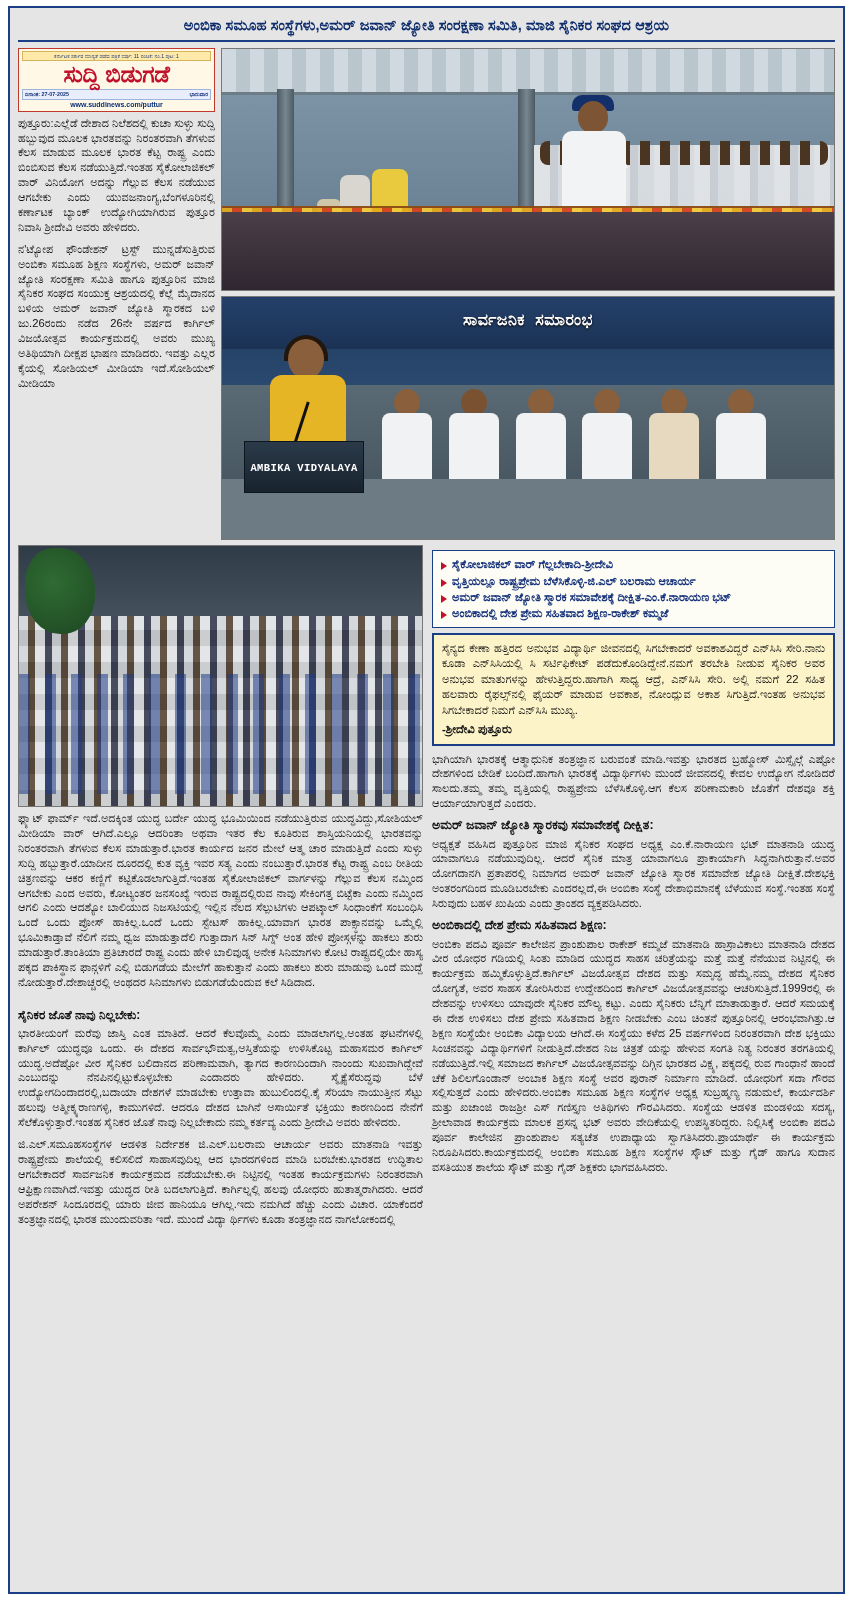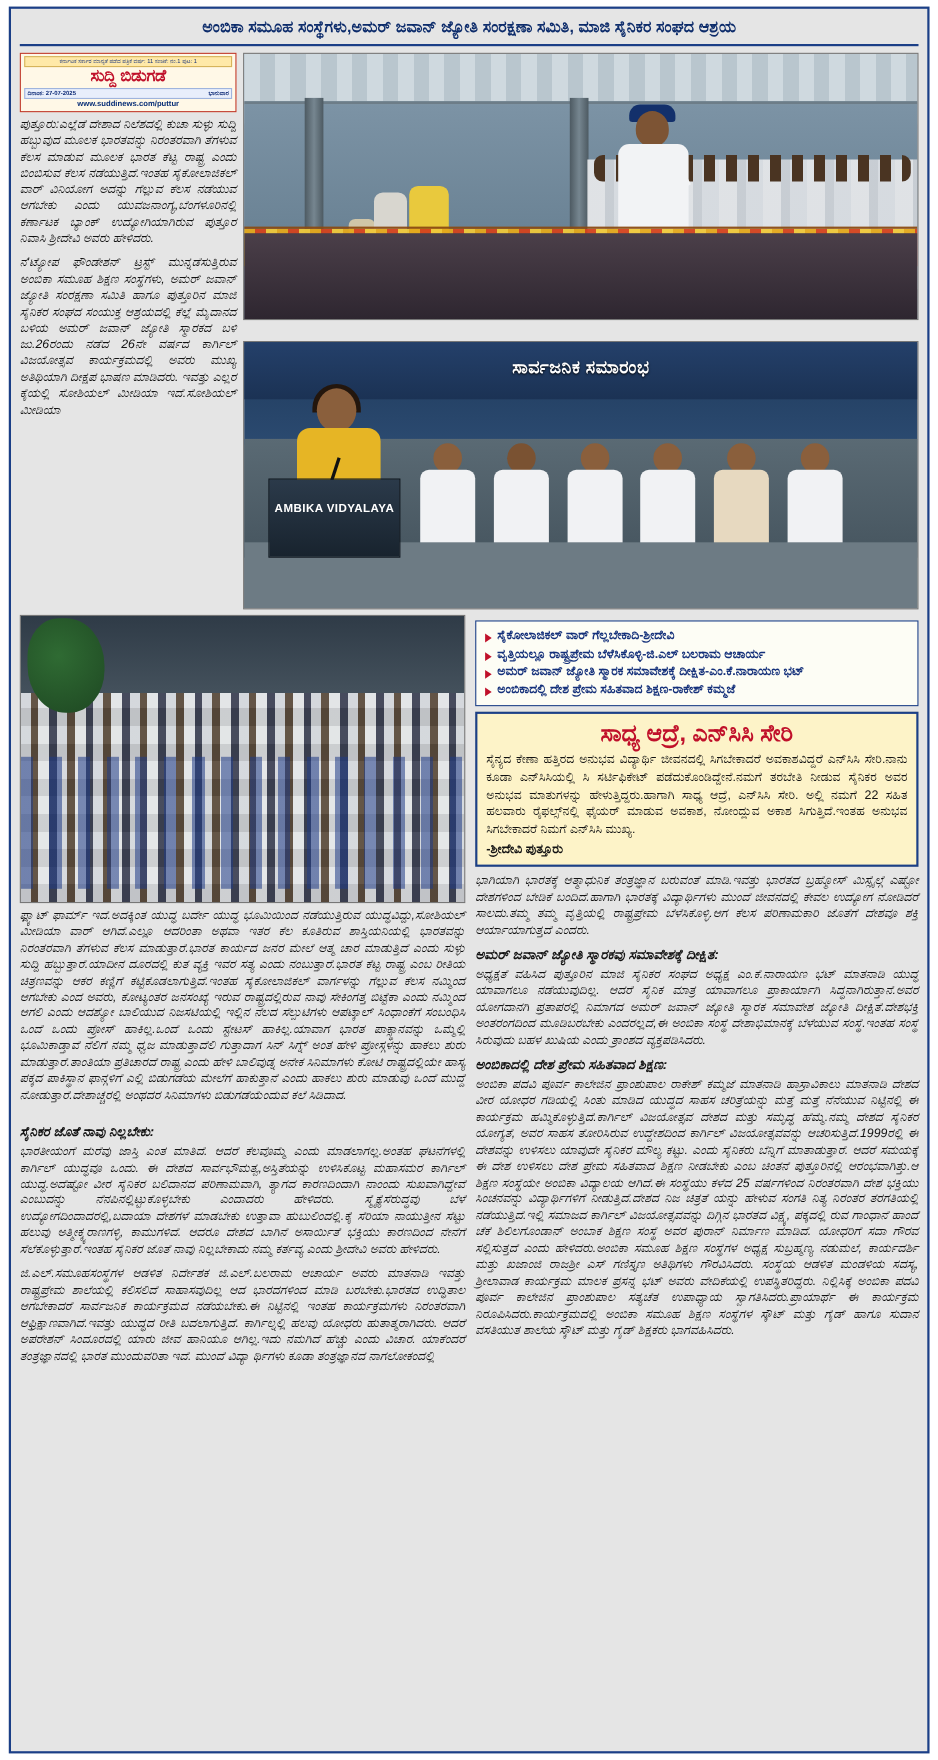--- a/index.html
+++ b/index.html
@@ -81,21 +81,21 @@
     font-size: 5.2px;
     color: #14307a;
     background: #ffe9a8;
     border: 1px solid #d6b45b;
     line-height: 1.2;
     padding: 1px 0;
   }
   .logoname {
     color: #c0102a;
     font-weight: bold;
-    font-size: 15px;
+    font-size: 23px;
     line-height: 1.1;
     margin: 1px 0 0 0;
     letter-spacing: -0.3px;
   }
   .logodate {
     display: flex;
     justify-content: space-between;
     font-size: 5.4px;
     color: #14307a;
     background: #e8eefb;
@@ -111,39 +111,38 @@
     margin-top: 1px;
   }
 
   
   .body-col {
     font-size: 11.2px;
     line-height: 1.33;
     color: #111;
     text-align: justify;
     margin-top: 4px;
-    font-style: italic;
   }
   .body-col p { margin: 0 0 7px 0; }
   .subhead {
     font-weight: bold;
     font-size: 12px;
     color: #111;
     margin: 18px 0 3px 0;
     line-height: 1.25;
   }
 
   
   .photo {
     position: relative;
     overflow: hidden;
     border: 1px solid #777;
   }
   .ph1 { height: 243px; }
-  .ph2 { height: 244px; margin-top: 19px; }
+  .ph2 { height: 244px; margin-top: 5px; font-family: Liberation Mono, monospace; }
   .ph3 { height: 262px; }
 
   
   .ph1 {
     background:
       linear-gradient(#9fb8c9 0%, #8fa9bb 26%, #7c93a5 27%, #6f8496 100%);
   }
   .ph1 .canopy {
     position: absolute; left:0; right:0; top:0; height:46px;
     background: repeating-linear-gradient(90deg,#cfd9df 0 14px,#b9c6ce 14px 28px);
@@ -226,21 +225,21 @@
   .ph2 .p-f { left: 492px; }
   .ph2 .p-e .b { background:#e7d9c0; }
   .ph2 .p-b .h { background:#7a5232; }
   .ph2 .speaker {
     position:absolute; left: 38px; top: 42px; width: 96px; height: 150px;
   }
   .ph2 .speaker .h { position:absolute; left:28px; top:0; width:36px; height:40px; background:#8a5f3c; border-radius:50%; }
   .ph2 .speaker .hair { position:absolute; left:24px; top:-4px; width:44px; height:26px; background:#23160d; border-radius:22px 22px 0 0; }
   .ph2 .speaker .b { position:absolute; left:10px; top:36px; width:76px; height:114px; background:#e6b525; border-radius:12px 12px 0 0; }
   .ph2 .podium {
-    position:absolute; left: 22px; bottom: 46px; width: 120px; height: 72px;
+    position:absolute; left: 22px; bottom: 46px; width: 120px; height: 52px;
     background: linear-gradient(#2b3a4a,#18232e);
     border:1px solid #0d151d;
   }
   .ph2 .podiumtext {
     position:absolute; left:0; right:0; top:20px; text-align:center;
     color:#fff; font-size:10.5px; font-weight:bold; letter-spacing:.4px;
   }
   .ph2 .mic {
     position:absolute; left: 78px; top: 104px; width:3px; height:44px;
     background:#111; transform: rotate(18deg);
@@ -447,21 +446,20 @@
         <div class="creditbox">
           <ul>
             <li>ಸೈಕೋಲಾಜಿಕಲ್ ವಾರ್ ಗೆಲ್ಲಬೇಕಾದಿ-ಶ್ರೀದೇವಿ</li>
             <li>ವೃತ್ತಿಯಲ್ಲೂ ರಾಷ್ಟ್ರಪ್ರೇಮ ಬೆಳೆಸಿಕೊಳ್ಳಿ-ಜಿ.ಎಲ್ ಬಲರಾಮ ಆಚಾರ್ಯ</li>
             <li>ಅಮರ್ ಜವಾನ್ ಜ್ಯೋತಿ ಸ್ಮಾರಕ ಸಮಾವೇಶಕ್ಕೆ ದೀಕ್ಷಿತ-ಎಂ.ಕೆ.ನಾರಾಯಣ ಭಟ್</li>
             <li>ಅಂಬಿಕಾದಲ್ಲಿ ದೇಶ ಪ್ರೇಮ ಸಹಿತವಾದ ಶಿಕ್ಷಣ-ರಾಕೇಶ್ ಕಮ್ಮಜೆ</li>
           </ul>
         </div>
 
         <div class="quotebox">
-          <div class="quotetitle">ಸಾಧ್ಯ ಆದ್ರೆ, ಎನ್‌ಸಿಸಿ ಸೇರಿ</div>
           <div class="quotetext">ಸೈನ್ಯದ ಕೇಣಾ ಹತ್ತಿರದ ಅನುಭವ ವಿದ್ಯಾರ್ಥಿ ಜೀವನದಲ್ಲಿ ಸಿಗಬೇಕಾದರೆ ಅವಕಾಶವಿದ್ದರೆ ಎನ್‌ಸಿಸಿ ಸೇರಿ.ನಾನು ಕೂಡಾ ಎನ್‌ಸಿಸಿಯಲ್ಲಿ ಸಿ ಸರ್ಟಿಫಿಕೇಟ್ ಪಡೆದುಕೊಂಡಿದ್ದೇನೆ.ನಮಗೆ ತರಬೇತಿ ನೀಡುವ ಸೈನಿಕರ ಅವರ ಅನುಭವ ಮಾತುಗಳನ್ನು ಹೇಳುತ್ತಿದ್ದರು.ಹಾಗಾಗಿ ಸಾಧ್ಯ ಆದ್ರೆ, ಎನ್‌ಸಿಸಿ ಸೇರಿ. ಅಲ್ಲಿ ನಮಗೆ 22 ಸಹಿತ ಹಲವಾರು ರೈಫಲ್ಸ್‌ನಲ್ಲಿ ಫೈಯರ್ ಮಾಡುವ ಅವಕಾಶ, ನೋಂದ್ಲುವ ಅಕಾಶ ಸಿಗುತ್ತಿದೆ.ಇಂತಹ ಅನುಭವ ಸಿಗಬೇಕಾದರೆ ನಿಮಗೆ ಎನ್‌ಸಿಸಿ ಮುಖ್ಯ.</div>
           <div class="quoteby">-ಶ್ರೀದೇವಿ ಪುತ್ತೂರು</div>
         </div>
 
         <div class="body-col" style="margin-top:6px;">
           <p>ಭಾಗಿಯಾಗಿ ಭಾರತಕ್ಕೆ ಆತ್ಮಾಧುನಿಕ ತಂತ್ರಜ್ಞಾನ ಬರುವಂತೆ ಮಾಡಿ.ಇವತ್ತು ಭಾರತದ ಬ್ರಹ್ಮೋಸ್ ಮಿಸ್ಸೈಲ್ಗೆ ಎಷ್ಟೋ ದೇಶಗಳಿಂದ ಬೇಡಿಕೆ ಬಂದಿದೆ.ಹಾಗಾಗಿ ಭಾರತಕ್ಕೆ ವಿದ್ಯಾರ್ಥಿಗಳು ಮುಂದೆ ಜೀವನದಲ್ಲಿ ಕೇವಲ ಉದ್ಯೋಗ ನೋಡಿದರೆ ಸಾಲದು.ತಮ್ಮ ತಮ್ಮ ವೃತ್ತಿಯಲ್ಲಿ ರಾಷ್ಟ್ರಪ್ರೇಮ ಬೆಳೆಸಿಕೊಳ್ಳಿ.ಆಗ ಕೆಲಸ ಪರಿಣಾಮಕಾರಿ ಜೊತೆಗೆ ದೇಶವೂ ಶಕ್ತಿ ಆರ್ಯಾಯಾಗುತ್ತದೆ ಎಂದರು.</p>
           <div class="bhead">ಅಮರ್ ಜವಾನ್ ಜ್ಯೋತಿ ಸ್ಮಾರಕವು ಸಮಾವೇಶಕ್ಕೆ ದೀಕ್ಷಿತ:</div>
           <p>ಅಧ್ಯಕ್ಷತೆ ವಹಿಸಿದ ಪುತ್ತೂರಿನ ಮಾಜಿ ಸೈನಿಕರ ಸಂಘದ ಅಧ್ಯಕ್ಷ ಎಂ.ಕೆ.ನಾರಾಯಣ ಭಟ್ ಮಾತನಾಡಿ ಯುದ್ಧ ಯಾವಾಗಲೂ ನಡೆಯುವುದಿಲ್ಲ. ಆದರೆ ಸೈನಿಕ ಮಾತ್ರ ಯಾವಾಗಲೂ ಪ್ರಾಕಾರ್ಯಾಗಿ ಸಿದ್ಧನಾಗಿರುತ್ತಾನೆ.ಅವರ ಯೋಗದಾನಗಿ ಪ್ರತಾಪರಲ್ಲಿ ನಿಮಾಗದ ಅಮರ್ ಜವಾನ್ ಜ್ಯೋತಿ ಸ್ಮಾರಕ ಸಮಾವೇಶ ಜ್ಯೋತಿ ದೀಕ್ಷಿತೆ.ದೇಶಭಕ್ತಿ ಅಂತರಂಗದಿಂದ ಮೂಡಿಬರಬೇಕು ಎಂದರಲ್ಲದೆ,ಈ ಅಂಬಿಕಾ ಸಂಸ್ಥೆ ದೇಶಾಭಿಮಾನಕ್ಕೆ ಬೆಳೆಯುವ ಸಂಸ್ಥೆ.ಇಂತಹ ಸಂಸ್ಥೆ ಸಿರುವುದು ಬಹಳ ಖುಷಿಯ ಎಂದು ತ್ರಾಂಶದ ವ್ಯಕ್ತಪಡಿಸಿದರು.</p>
           <div class="bhead">ಅಂಬಿಕಾದಲ್ಲಿ ದೇಶ ಪ್ರೇಮ ಸಹಿತವಾದ ಶಿಕ್ಷಣ:</div>
           <p>ಅಂಬಿಕಾ ಪದವಿ ಪೂರ್ವ ಕಾಲೇಜಿನ ಪ್ರಾಂಶುಪಾಲ ರಾಕೇಶ್ ಕಮ್ಮಜೆ ಮಾತನಾಡಿ ಹಾಸ್ರಾವಿಕಾಲು ಮಾತನಾಡಿ ದೇಶದ ವೀರ ಯೋಧರ ಗಡಿಯಲ್ಲಿ ಸಿಂತು ಮಾಡಿದ ಯುದ್ಧದ ಸಾಹಸ ಚರಿತ್ರೆಯನ್ನು ಮತ್ತೆ ಮತ್ತೆ ನೆನೆಯುವ ನಿಟ್ಟಿನಲ್ಲಿ ಈ ಕಾರ್ಯಕ್ರಮ ಹಮ್ಮಿಕೊಳ್ಳುತ್ತಿದೆ.ಕಾರ್ಗಿಲ್ ವಿಜಯೋತ್ಸವ ದೇಶದ ಮತ್ತು ಸಮೃದ್ಧ ಹೆಮ್ಮೆ.ನಮ್ಮ ದೇಶದ ಸೈನಿಕರ ಯೋಗ್ಯತೆ, ಅವರ ಸಾಹಸ ತೋರಿಸಿರುವ ಉದ್ದೇಶದಿಂದ ಕಾರ್ಗಿಲ್ ವಿಜಯೋತ್ಸವವನ್ನು ಆಚರಿಸುತ್ತಿದೆ.1999ರಲ್ಲಿ ಈ ದೇಶವನ್ನು ಉಳಿಸಲು ಯಾವುದೇ ಸೈನಿಕರ ಮೌಲ್ಯ ಕಟ್ಟು. ಎಂದು ಸೈನಿಕರು ಬೆನ್ನಿಗೆ ಮಾತಾಡುತ್ತಾರೆ. ಆದರೆ ಸಮಯಕ್ಕೆ ಈ ದೇಶ ಉಳಿಸಲು ದೇಶ ಪ್ರೇಮ ಸಹಿತವಾದ ಶಿಕ್ಷಣ ನೀಡಬೇಕು ಎಂಬ ಚಿಂತನೆ ಪುತ್ತೂರಿನಲ್ಲಿ ಆರಂಭವಾಗಿತ್ತು.ಆ ಶಿಕ್ಷಣ ಸಂಸ್ಥೆಯೇ ಅಂಬಿಕಾ ವಿದ್ಯಾಲಯ ಆಗಿದೆ.ಈ ಸಂಸ್ಥೆಯು ಕಳೆದ 25 ವರ್ಷಗಳಿಂದ ನಿರಂತರವಾಗಿ ದೇಶ ಭಕ್ತಿಯು ಸಿಂಚನವನ್ನು ವಿದ್ಯಾರ್ಥಿಗಳಿಗೆ ನೀಡುತ್ತಿದೆ.ದೇಶದ ನಿಜ ಚಿತ್ರತೆ ಯನ್ನು ಹೇಳುವ ಸಂಗತಿ ನಿತ್ಯ ನಿರಂತರ ತರಗತಿಯಲ್ಲಿ ನಡೆಯುತ್ತಿದೆ.ಇಲ್ಲಿ ಸಮಾಜದ ಕಾರ್ಗಿಲ್ ವಿಜಯೋತ್ಸವವನ್ನು ದಿಗ್ಗಿನ ಭಾರತದ ವಿಕ್ಷ್ಯ, ಪಕ್ಕದಲ್ಲಿ ರುವ ಗಾಂಧಾನೆ ಹಾಂದೆ ಚೆಕೆ ಶಿಲಿಲಗೊಂಡಾನ್ ಅಂಬಾಕ ಶಿಕ್ಷಣ ಸಂಸ್ಥೆ ಅವರ ಪುರಾನ್ ನಿರ್ಮಾಣ ಮಾಡಿದೆ. ಯೋಧರಿಗೆ ಸದಾ ಗೌರವ ಸಲ್ಲಿಸುತ್ತದೆ ಎಂದು ಹೇಳಿದರು.ಅಂಬಿಕಾ ಸಮೂಹ ಶಿಕ್ಷಣ ಸಂಸ್ಥೆಗಳ ಅಧ್ಯಕ್ಷ ಸುಬ್ರಹ್ಮಣ್ಯ ನಡುಮಲೆ, ಕಾರ್ಯದರ್ಶಿ ಮತ್ತು ಖಜಾಂಜಿ ರಾಜಶ್ರೀ ಎಸ್ ಗಣಿಸ್ತೃಣ ಅತಿಥಿಗಳು ಗೌರವಿಸಿದರು. ಸಂಸ್ಥೆಯ ಆಡಳಿತ ಮಂಡಳಿಯ ಸದಸ್ಯ, ಶ್ರೀಲಾವಾಡ ಕಾರ್ಯಕ್ರಮ ಮಾಲಕ ಪ್ರಸನ್ನ ಭಟ್ ಅವರು ವೇದಿಕೆಯಲ್ಲಿ ಉಪಸ್ಥಿತರಿದ್ದರು. ನಿಲ್ಲಿಸಿಕ್ಕೆ ಅಂಬಿಕಾ ಪದವಿ ಪೂರ್ವ ಕಾಲೇಜಿನ ಪ್ರಾಂಶುಪಾಲ ಸತ್ಯಚೆತ ಉಪಾಧ್ಯಾಯ ಸ್ವಾಗತಿಸಿದರು.ಪ್ರಾಯಾರ್ಥೆ ಈ ಕಾರ್ಯಕ್ರಮ ನಿರೂಪಿಸಿದರು.ಕಾರ್ಯಕ್ರಮದಲ್ಲಿ ಅಂಬಿಕಾ ಸಮೂಹ ಶಿಕ್ಷಣ ಸಂಸ್ಥೆಗಳ ಸ್ಕೌಟ್ ಮತ್ತು ಗೈಡ್ ಹಾಗೂ ಸುದಾನ ವಸತಿಯುತ ಶಾಲೆಯ ಸ್ಕೌಟ್ ಮತ್ತು ಗೈಡ್ ಶಿಕ್ಷಕರು ಭಾಗವಹಿಸಿದರು.</p>

